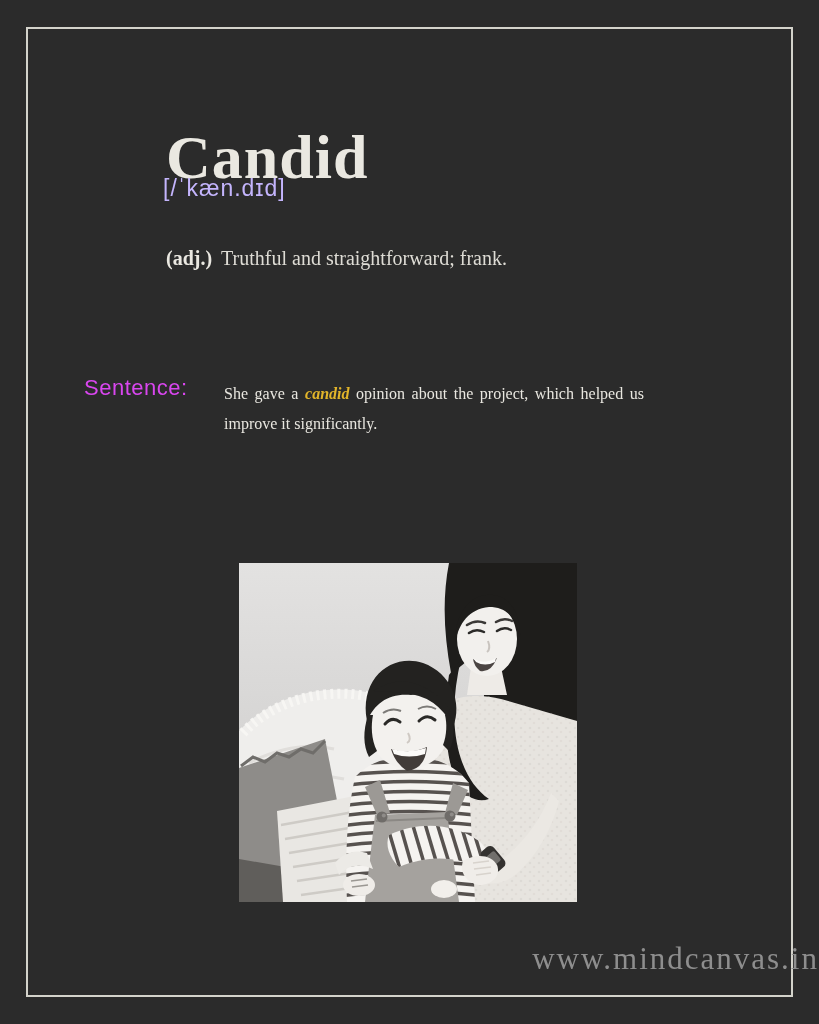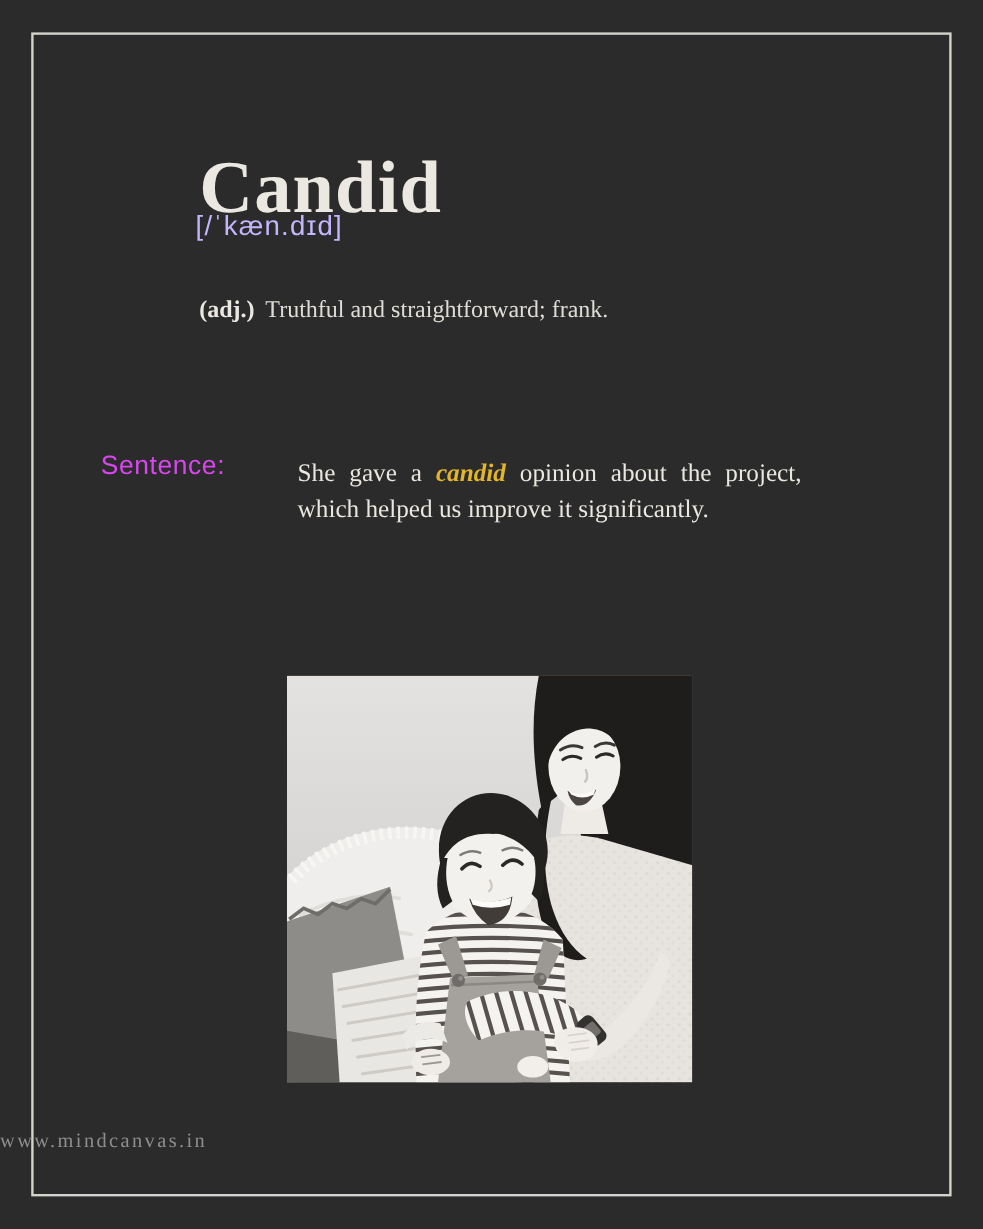--- a/index.html
+++ b/index.html
@@ -32,33 +32,33 @@
     position: absolute; left: 166px; top: 247px;
     font-size: 20px; color: #dedcd5; white-space: nowrap;
   }
   .definition .pos { font-weight: bold; color: #eae8e1; margin-right: 9px; }
   .sentence-label {
     position: absolute; left: 84px; top: 375px;
     font-family: "Liberation Sans", sans-serif;
     font-size: 22px; color: #d946ef; letter-spacing: 0.5px;
   }
   .sentence {
-    position: absolute; left: 248px; top: 379px; width: 420px;
-    margin: 0; font-size: 21px; line-height: 30px;
+    position: absolute; left: 224px; top: 379px; width: 420px;
+    margin: 0; font-size: 16px; line-height: 30px;
     color: #e9e7e0; text-align: justify; text-align-last: left;
   }
   .sentence .hl { font-style: italic; font-weight: bold; }
   .photo {
     position: absolute; left: 239px; top: 563px;
     width: 338px; height: 339px; overflow: hidden;
   }
   .photo svg { display: block; width: 100%; height: 100%; }
   .footer {
     position: absolute; left: 0; top: 941px; width: 819px;
-    text-align: left; font-size: 17px;
+    text-align: right; font-size: 31px;
     color: #8e8e8e; letter-spacing: 2px;
   }
 </style>
 </head>
 <body style="background: rgb(43, 43, 43);">
 
 <div class="card">
 
   <div class="frame" style="border-color: rgb(212, 211, 203);"></div>
 

